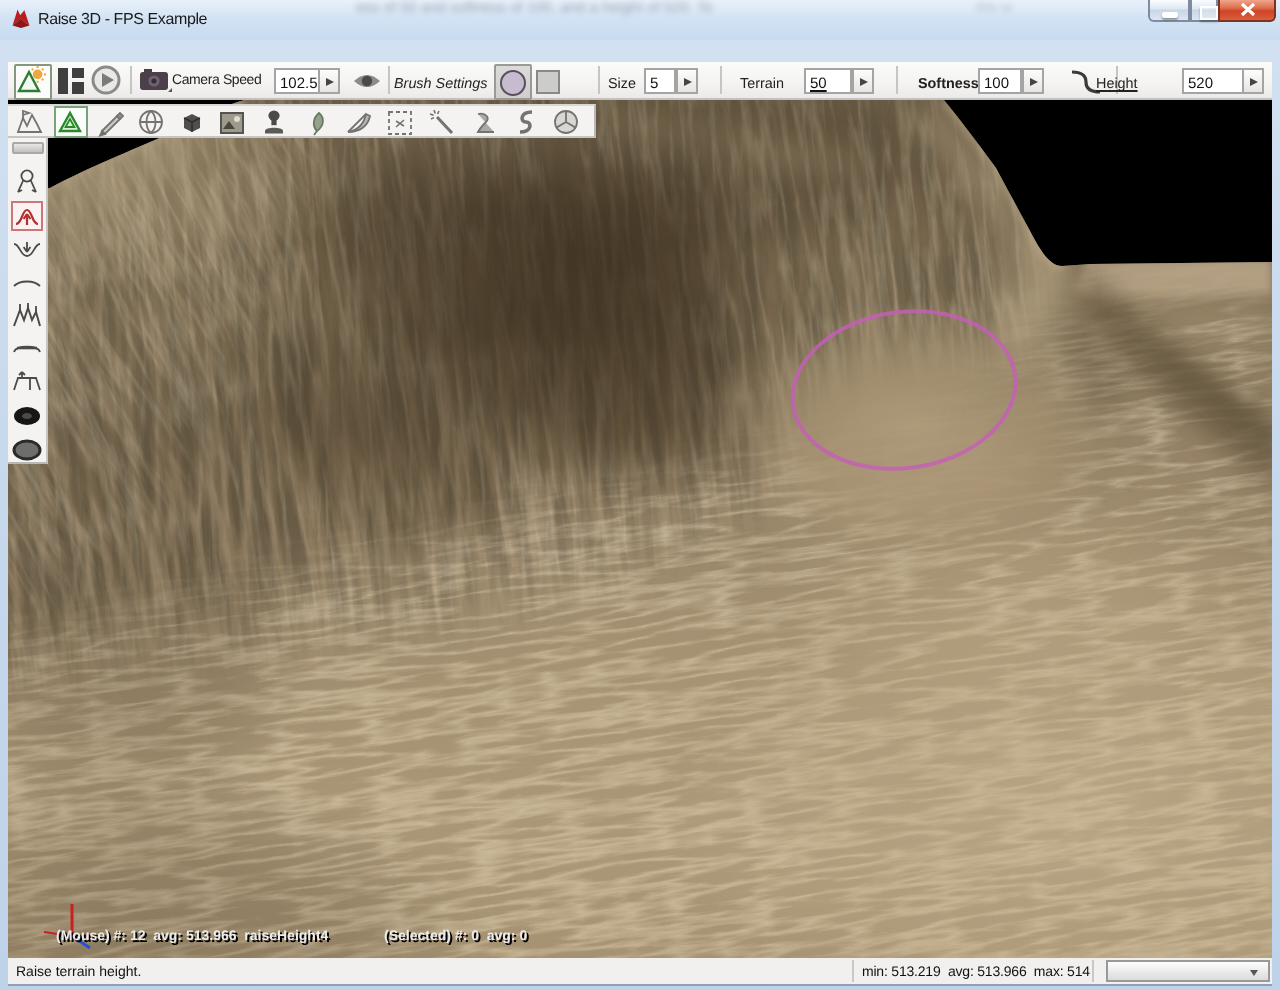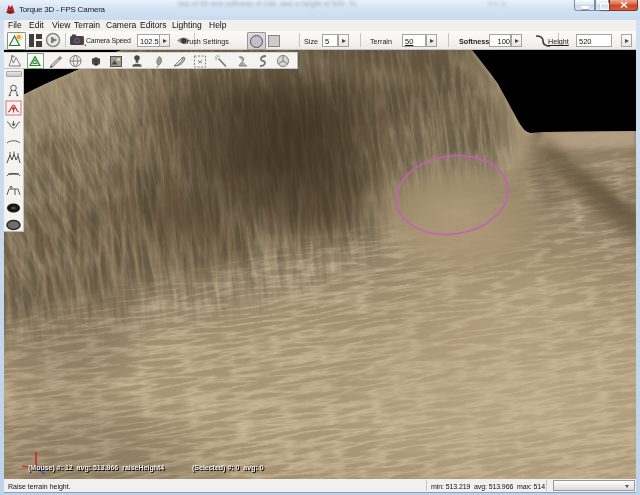--- a/index.html
+++ b/index.html
@@ -45,45 +45,35 @@
 </head>
 <body>
 <div id="win">
 <div id="title">
   <span class="blurtxt" style="left:178px;top:-1px;">ess of 50 and softness of 100, and a height of 520. To</span>
   <span class="blurtxt" style="left:488px;top:-1px;opacity:.5;">the w</span>
   <svg style="position:absolute;left:5px;top:3px" width="11" height="11" viewBox="0 0 13 13">
     <path d="M1.5,11.5 L4.5,2 L6,5.5 L8.5,2.5 L11.5,11.5 L8.5,9.5 L6.2,7.2 L4,9.5 Z" fill="#b91d1d"></path>
     <path d="M1.5,11.5 L4,9.5 L6.2,7.2 L8.5,9.5 L11.5,11.5 L6.5,13 Z" fill="#8f1414"></path>
   </svg>
-  <span id="titletext">Torque 3D - FPS Camera</span>
+  <span id="titletext">Raise 3D - FPS Example</span>
   <div id="wbtns">
     <div class="wb first" style="width:21px;">
           <div style="position:absolute;left:6px;top:6px;width:8px;height:2.5px;background:#fdfeff;border-radius:1px;box-shadow:0 1px 1px rgba(0,0,0,.35);"></div>
         </div>
     <div class="wb" style="width:14px;">
           <div style="position:absolute;left:3.5px;top:2.5px;width:7px;height:5px;border:1px solid #fdfeff;background:rgba(255,255,255,.2);box-shadow:0 1px 1px rgba(0,0,0,.3);"></div>
         </div>
     <div class="wb close" style="width:29px;">
       <svg width="27" height="9" style="position:absolute;left:0;top:0">
             <path d="M11,2 L17,7.5 M17,2 L11,7.5" stroke="#fff" stroke-width="1.6"></path>
           </svg>
     </div>
   </div>
 </div>
-<div id="menubar">
-  <span class="mi" style="left:4px;">File</span>
-  <span class="mi" style="left:25px;">Edit</span>
-  <span class="mi" style="left:48px;">View</span>
-  <span class="mi" style="left:70px;">Terrain</span>
-  <span class="mi" style="left:102px;">Camera</span>
-  <span class="mi" style="left:136px;">Editors</span>
-  <span class="mi" style="left:168px;">Lighting</span>
-  <span class="mi" style="left:205px;">Help</span>
-</div>
 <div id="tb1">
   <div style="position:absolute;left:3px;top:1px;width:17px;height:16px;border:1px solid #86967f;background:#fcfdfb;border-radius:1px;">
     <svg width="15" height="14" viewBox="0 0 15 14" style="position:absolute;left:0;top:0">
       <circle cx="10.8" cy="4.2" r="2.4" fill="#eda83e"></circle>
       <g stroke="#eda83e" stroke-width="1">
             <path d="M10.8,0 V1 M10.8,7.4 V8.4 M6.6,4.2 H7.6 M14,4.2 H15 M7.9,1.3 L8.6,2 M13,6.4 L13.7,7.1 M13.7,1.3 L13,2 M7.9,7.1 L8.6,6.4"></path>
           </g>
       <path d="M1.5,12.5 L6.5,3 L11.5,12.5 Z" fill="#f2f8f2" stroke="#2e7d32" stroke-width="1.2"></path>
     </svg>
   </div>
@@ -105,45 +95,45 @@
     <path d="M15,12 L17,12 L17,10 Z" fill="#555"></path>
   </svg>
   <span class="tlabel" style="left:82px;font-size:7px;letter-spacing:-0.2px;">Camera Speed</span>
   <div class="tbox" style="left:133px;width:32px;">102.5</div>
   <div class="spin" style="left:155px;"></div>
   <svg width="15" height="9" viewBox="0 0 15 9" style="position:absolute;left:172px;top:5px">
     <path d="M1,4.5 Q7.5,-1.5 14,4.5 Q7.5,10.5 1,4.5 Z" fill="#8b8b89"></path>
     <circle cx="7.5" cy="4.5" r="2.6" fill="#4a4a48"></circle>
   </svg>
   <div class="vsep" style="left:190px;"></div>
-  <span class="tlabel" style="left:178px;">Brush Settings</span>
+  <span class="tlabel" style="left:193px;font-style:italic;">Brush Settings</span>
   <div style="position:absolute;left:243px;top:1px;width:17px;height:16px;background:linear-gradient(180deg,#dcdbd9,#cfcecc);border:1px solid #9a9997;border-radius:1px;">
     <div style="position:absolute;left:2px;top:2px;width:11px;height:11px;border-radius:50%;background:#c7bccf;border:1px solid #55505a;"></div>
   </div>
   <div style="position:absolute;left:262px;top:2px;width:16px;height:15px;">
     <div style="position:absolute;left:2px;top:2px;width:10px;height:10px;background:#ccccca;border:1px solid #88878a;"></div>
   </div>
   <div class="vsep" style="left:295px;"></div>
   <span class="tlabel" style="left:300px;">Size</span>
   <div class="tbox" style="left:318px;width:16px;">5</div>
   <div class="spin" style="left:334px;"></div>
   <div class="vsep" style="left:356px;"></div>
   <span class="tlabel" style="left:366px;">Terrain</span>
   <div class="tbox" style="left:398px;width:24px;text-decoration:underline;">50</div>
   <div class="spin" style="left:422px;"></div>
   <div class="vsep" style="left:444px;"></div>
   <span class="tlabel" style="left:455px;font-weight:bold;">Softness</span>
-  <div class="tbox" style="left:485px;width:22px;text-align:right;">100</div>
+  <div class="tbox" style="left:485px;width:22px;">100</div>
   <div class="spin" style="left:507px;"></div>
   <svg width="16" height="12" viewBox="0 0 16 12" style="position:absolute;left:531px;top:4px">
     <path d="M1,1 Q8,1 8,6 Q8,11 15,11" fill="none" stroke="#3a3a38" stroke-width="1.6"></path>
   </svg>
   <div class="vsep" style="left:554px;"></div>
   <span class="tlabel" style="left:544px;text-decoration:underline;">Height</span>
-  <div class="tbox" style="left:572px;width:36px;">520</div>
+  <div class="tbox" style="left:587px;width:36px;">520</div>
   <div class="spin" style="left:617px;"></div>
 </div>
 <div id="vp">
 <svg width="632" height="429" viewBox="0 0 632 429">
 <defs>
   <linearGradient id="base" x1="0" y1="0" x2="0" y2="1">
     <stop offset="0" stop-color="#5e5240"></stop>
     <stop offset="0.1" stop-color="#6a5d49"></stop>
     <stop offset="0.25" stop-color="#7a6c55"></stop>
     <stop offset="0.45" stop-color="#8d7c63"></stop>

